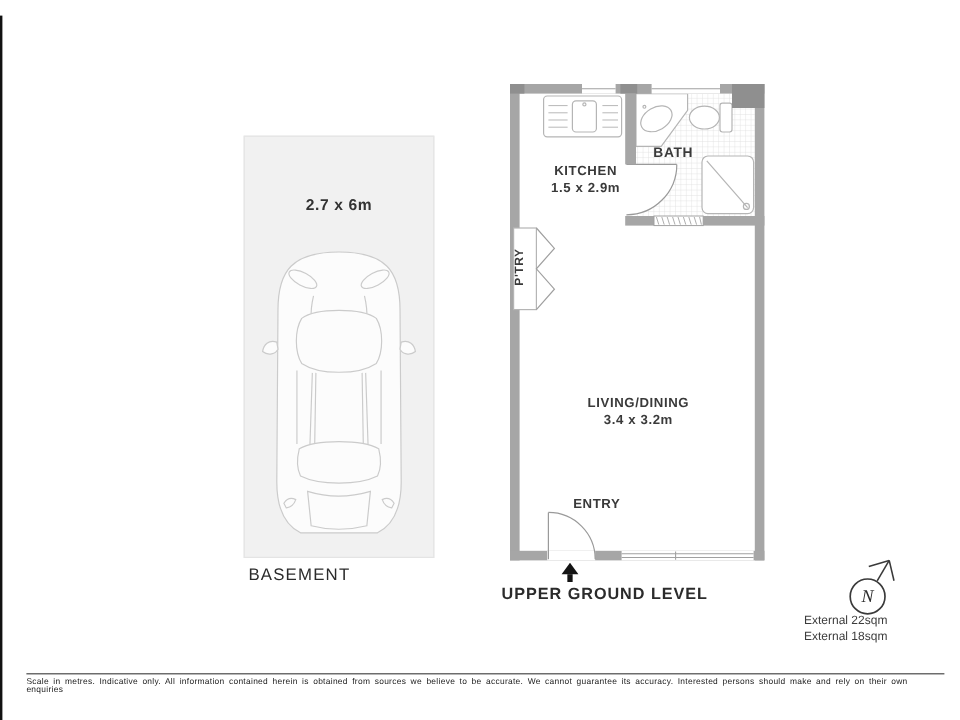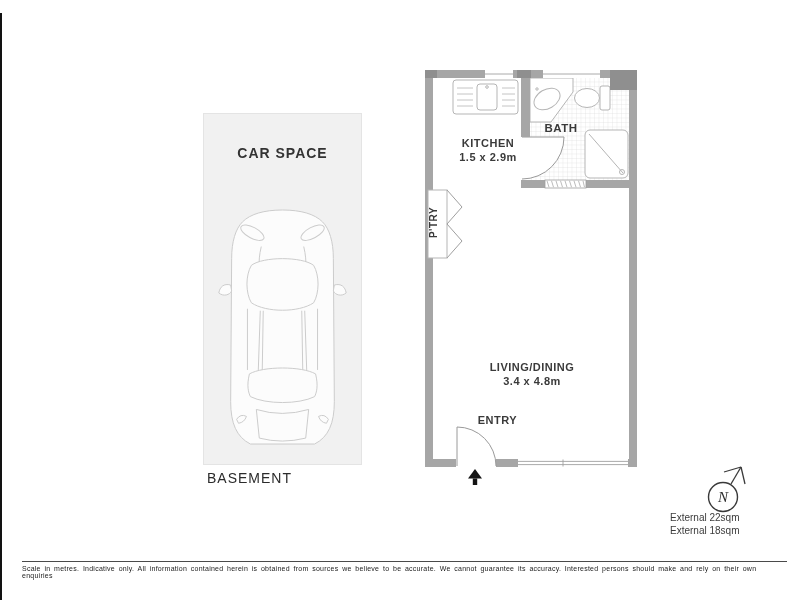--- a/index.html
+++ b/index.html
@@ -14,21 +14,21 @@
   #car-space-name{top:145px;font-size:14px;}
   #car-space-dims{top:163px;font-size:13px;letter-spacing:.5px;}
   #basement-label{left:207px;top:470px;font-size:14px;font-weight:400;letter-spacing:1px;color:#2b2b2b;}
   
   .room-label{text-align:center;font-weight:600;color:#3a3a3a;letter-spacing:.5px;line-height:14px;}
   .room-name{font-size:11px;}
   .room-dims{font-size:11px;font-weight:600;}
   #kitchen-label{left:443px;top:136px;width:90px;}
   #bath-label{left:521px;top:121px;width:80px;font-size:11.5px;}
   #bed-label{left:516px;top:215px;width:90px;}
-  #living-label{left:472px;top:360px;width:120px;}
+  #living-label{left:472px;top:329px;width:120px;}
   #entry-label{left:447px;top:413px;width:70px;font-size:11px;text-align:right;}
   #pantry-label{left:411px;top:217px;width:44px;text-align:center;font-size:10px;font-weight:600;
                 letter-spacing:.5px;color:#3a3a3a;transform:rotate(-90deg);}
   #upper-ground-label{left:418px;top:487px;font-size:13.5px;font-weight:600;letter-spacing:.8px;color:#2b2b2b;}
   
   #areas{left:670px;top:511px;font-size:10px;line-height:13px;color:#3c3c3c;}
   
   #disclaimer{left:22px;top:561px;width:765px;border-top:1px solid #4a4a4a;padding-top:3px;
               font-size:7px;letter-spacing:.25px;word-spacing:1.5px;color:#222;}
   svg{display:block;}
@@ -52,21 +52,21 @@
         <path d="M 27,172 C 20,170 16,174 15,180 C 20,184 26,182 28,178 Z"></path>
         <path d="M 132,172 C 139,170 143,174 144,180 C 139,184 133,182 131,178 Z"></path>
         <path d="M 44,196 L 44,258 M 115,196 L 115,258 M 57,198 L 55,258 M 60,198 L 59,258 M 102,198 L 104,258 M 99,198 L 100,258" fill="none"></path>
         <path d="M 46,262 C 60,254 99,254 113,262 C 116,274 114,281 112,285 C 96,293 63,293 47,285 C 45,281 43,274 46,262 Z"></path>
         <path d="M 53,298 Q 79,306 106,298 L 103,327 Q 79,333 56,327 Z"></path>
         <path d="M 33,308 q 4,-6 10,-3 q -2,6 -8,7 z"></path>
         <path d="M 126,308 q -4,-6 -10,-3 q 2,6 8,7 z"></path>
       </g>
     </svg>
   </div>
-  <div id="car-space-name" class="abs space-label">CAR SPACE</div>
+  <div id="car-space-dims" class="abs space-label">2.7 x 6m</div>
   <div id="basement-label" class="abs">BASEMENT</div>
 
   <svg class="abs" style="left:423px;top:68px" width="218" height="420" viewBox="0 0 218 420">
     <defs>
       <pattern id="tiles" width="4.5" height="4.5" patternUnits="userSpaceOnUse">
         <path d="M 4.5 0 L 0 0 0 4.5" fill="none" stroke="#e0e0e0" stroke-width="0.7"></path>
       </pattern>
     </defs>
 
     <g>
@@ -153,24 +153,25 @@
     </g>
   </svg>
 
   <div id="kitchen-label" class="abs room-label">
     <div class="room-name">KITCHEN</div>
     <div class="room-dims">1.5 x 2.9m</div>
   </div>
   <div id="bath-label" class="abs room-label">BATH</div>
   <div id="living-label" class="abs room-label">
     <div class="room-name">LIVING/DINING</div>
-    <div class="room-dims">3.4 x 4.8m</div>
+    <div class="room-dims">3.4 x 3.2m</div>
   </div>
   <div id="entry-label" class="abs room-label">ENTRY</div>
   <div id="pantry-label" class="abs">P'TRY</div>
+  <div id="upper-ground-label" class="abs">UPPER GROUND LEVEL</div>
 
   <svg class="abs" style="left:695px;top:448px" width="60" height="72" viewBox="0 0 60 72">
     <circle cx="28" cy="49" r="14.5" fill="none" stroke="#3a3a3a" stroke-width="1.4"></circle>
     <g stroke="#3a3a3a" stroke-width="1.3" fill="none">
       <line x1="36" y1="36" x2="46" y2="19"></line>
       <line x1="46" y1="19" x2="29" y2="24"></line>
       <line x1="46" y1="19" x2="50" y2="36"></line>
     </g>
     <text x="28" y="54" text-anchor="middle" font-size="15" font-style="italic" font-family="Liberation Serif, serif" fill="#2e2e2e">N</text>
   </svg>

